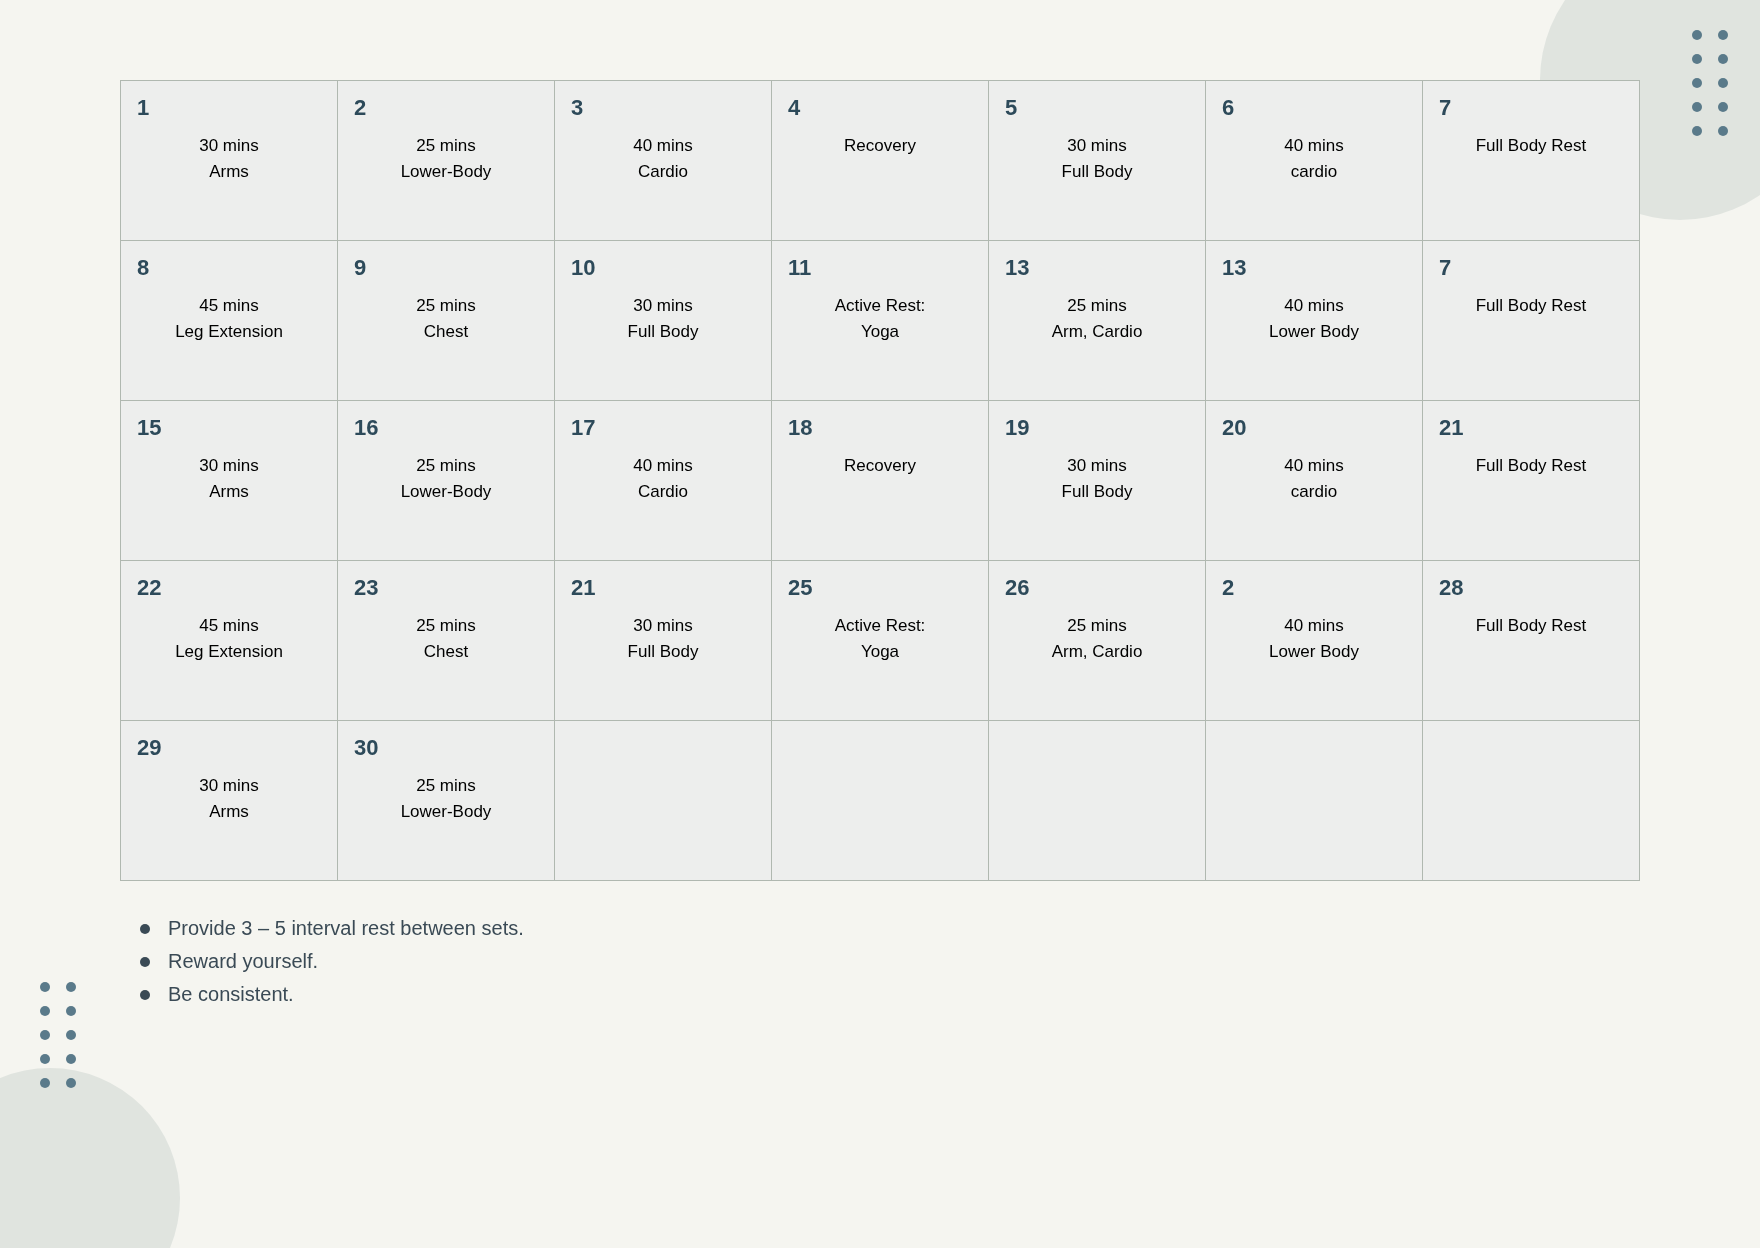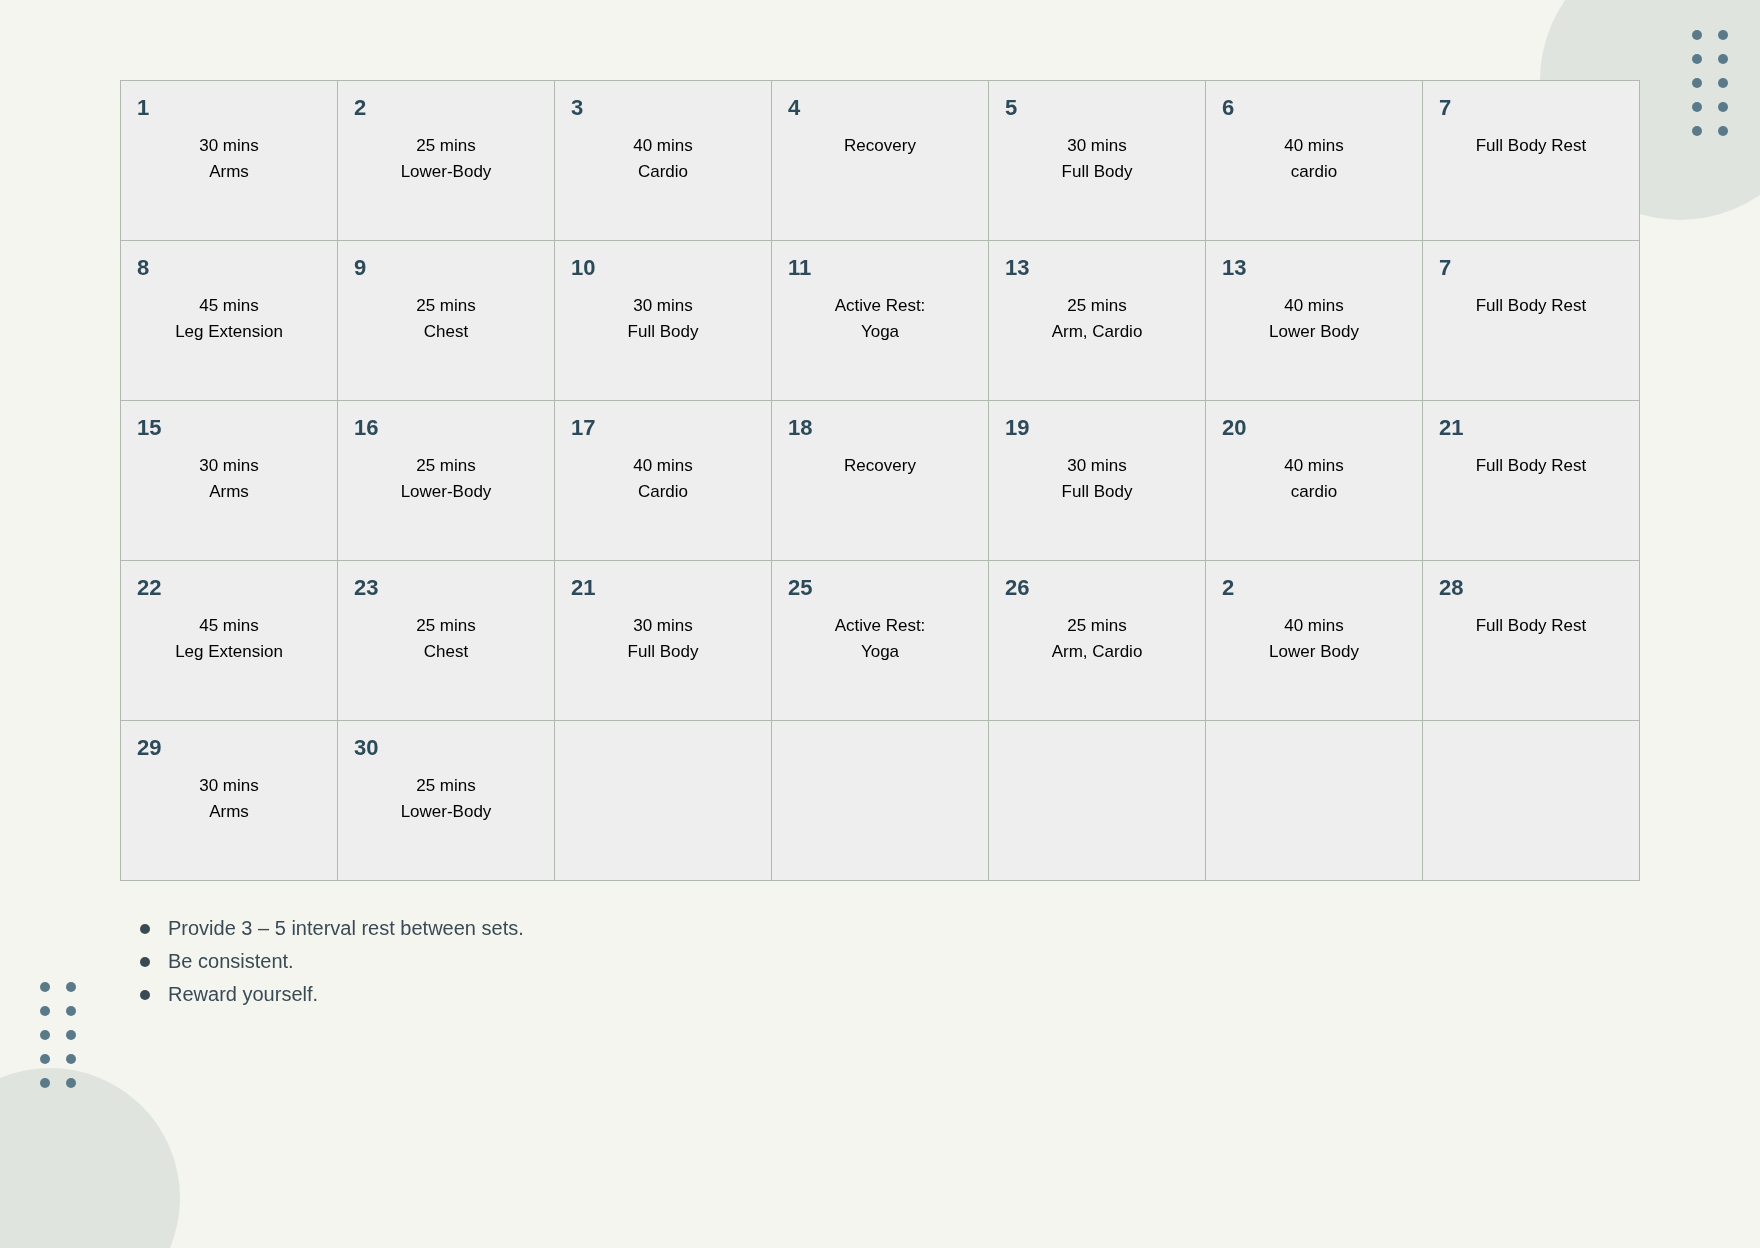--- a/index.html
+++ b/index.html
@@ -318,17 +318,17 @@
           <td class="empty"></td>
           <td class="empty"></td>
           <td class="empty"></td>
         </tr>
       </tbody>
   </table>
 
   <div class="notes">
     <ul id="notes-list">
     <li>Provide 3 – 5 interval rest between sets.</li>
+        <li>Reward yourself.</li>
         <li>Be consistent.</li>
-        <li>Reward yourself.</li>
       </ul>
   </div>
 </div>
 
 </body></html>

